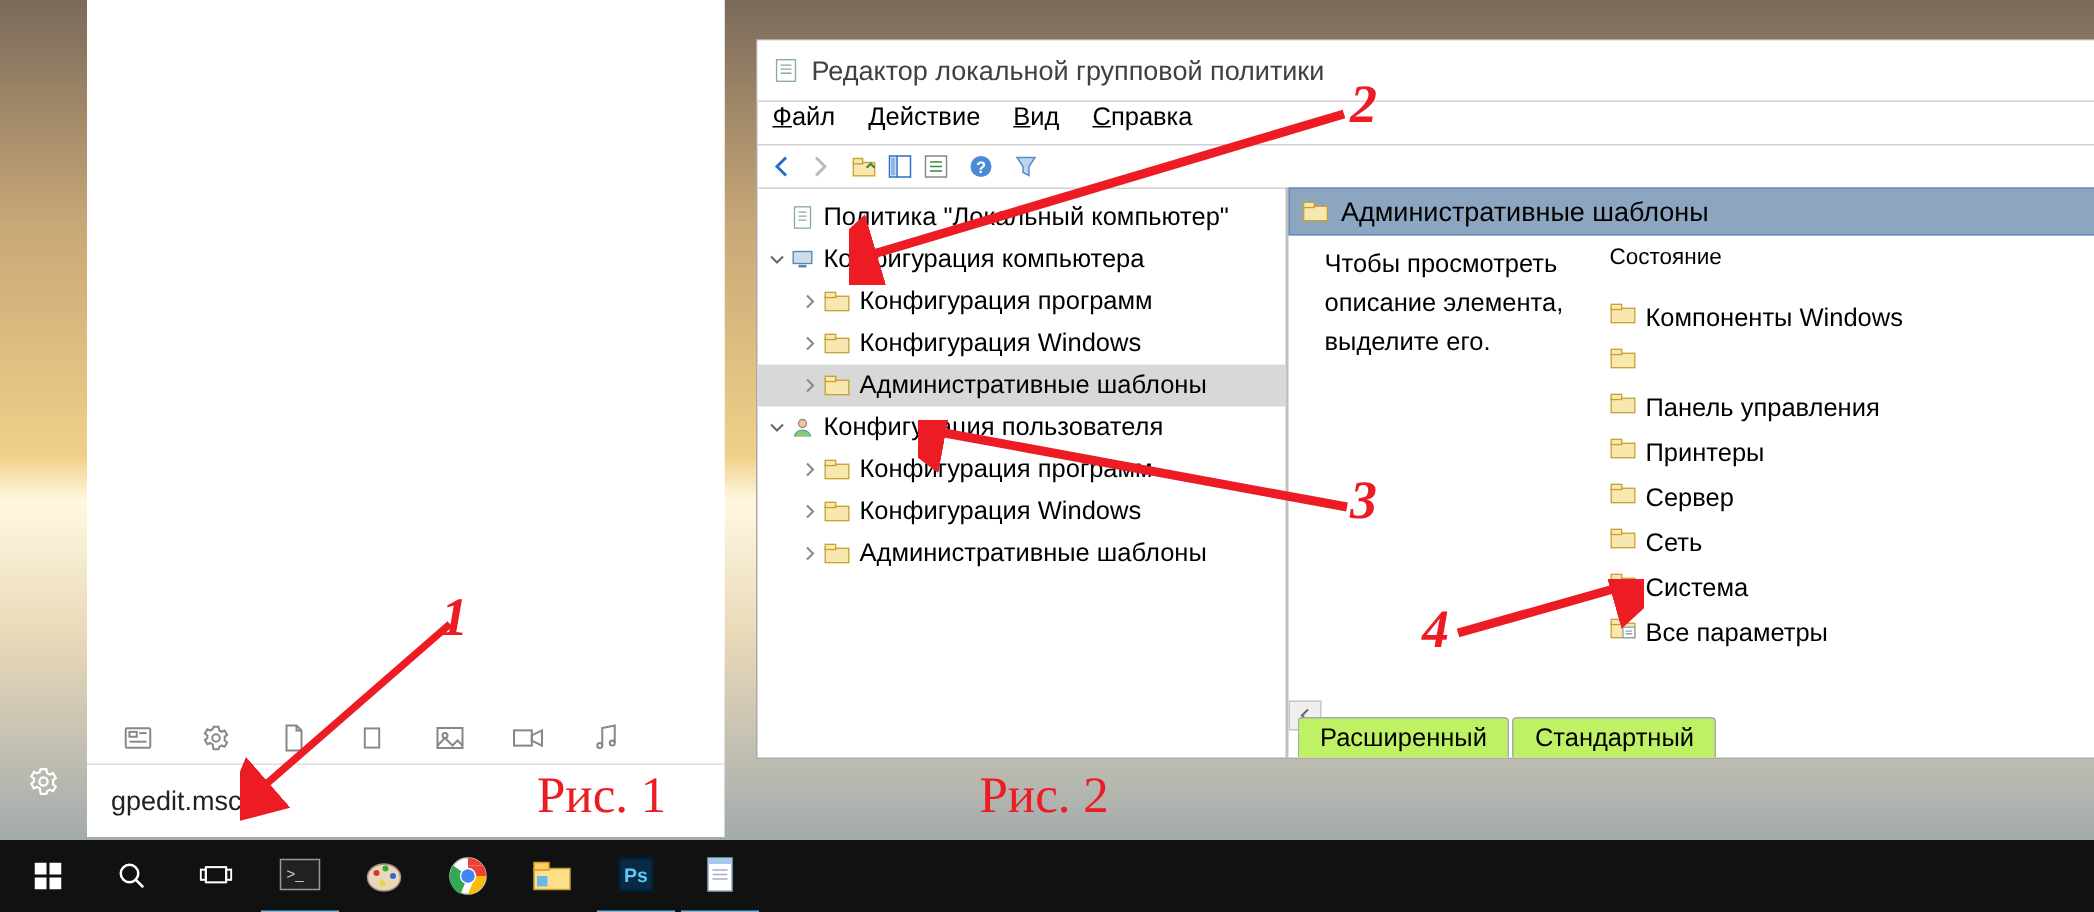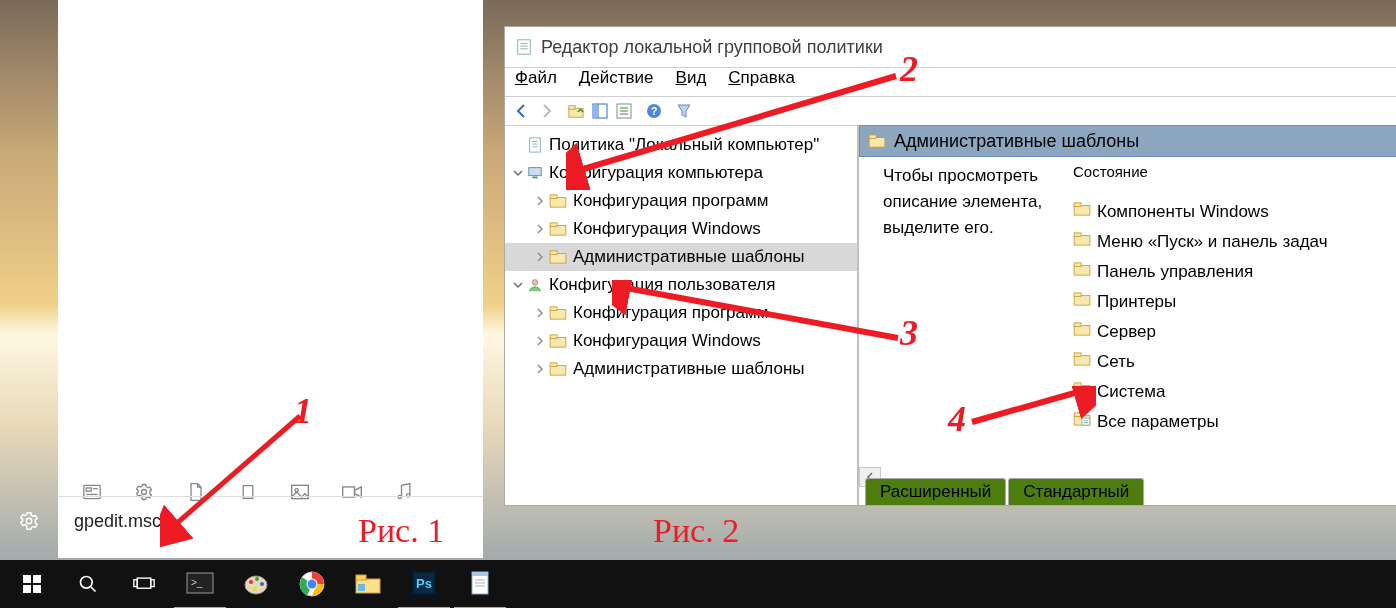--- a/index.html
+++ b/index.html
@@ -3,21 +3,21 @@
 <meta charset="utf-8">
 <style>
 html,body{margin:0;padding:0;font-family:"Segoe UI",Tahoma,sans-serif;font-size:15px;background:#000;overflow:hidden}
 .stage{position:relative;width:1396px;height:608px;background:linear-gradient(180deg,#7a6a5a 0%,#c9a878 25%,#f0d088 50%,#fff8e0 55%,#e8d8b8 70%,#8a9aa8 100%)}
 
 .search-panel{position:absolute;left:58px;top:0;width:425px;height:558px;background:#fff}
 .search-top{height:441px;background:#fff}
 .search-icons{position:absolute;left:22px;bottom:54px;display:flex;gap:28px;align-items:center}
 .search-icons span{display:inline-flex;width:24px;height:24px;align-items:center;justify-content:center;opacity:.7}
 .left-gear{position:absolute;left:18px;bottom:76px;color:#fff}
-.search-field{position:absolute;left:0;bottom:13px;right:0;height:48px;border-top:1px solid #ddd;line-height:48px;padding-left:16px;color:#222;font-size:18px}
+.search-field{position:absolute;left:0;bottom:0;right:0;height:48px;border-top:1px solid #ddd;line-height:48px;padding-left:16px;color:#222;font-size:18px}
 
 .gpedit{position:absolute;left:504px;top:26px;width:892px;height:478px;background:#fff;border:1px solid #aaa}
 .titlebar{height:40px;background:#fff;display:flex;align-items:center;padding:0 10px;border-bottom:1px solid #d0d0d0}
 .titlebar .ticon{margin-right:8px;color:#6a8cc9}
 .titlebar .ttxt{color:#404040;font-size:18px}
 .menubar{height:28px;display:flex;align-items:flex-start;padding:0 10px;gap:22px;border-bottom:1px solid #d0d0d0}
 .menubar span{font-size:17px;color:#000}
 .menubar span u{text-decoration:underline}
 .toolbar{height:28px;display:flex;align-items:center;padding:0 6px;gap:2px;border-bottom:1px solid #d0d0d0}
 .tb-btn{display:inline-flex;align-items:center;justify-content:center;width:22px;height:22px}
@@ -31,21 +31,21 @@
 .detail{flex:1;display:flex;flex-direction:column}
 .header-band{height:30px;background:#8ca6c0;border:1px solid #6a8cc0;display:flex;align-items:center;padding:0 8px;color:#000;font-size:18px}
 .cols{flex:1;display:flex;padding:6px 8px 0 24px;overflow:hidden}
 .col1{width:190px;color:#000;font-size:17px;line-height:26px}
 .col2{flex:1}
 .col2-h{color:#000;font-size:15px;margin-bottom:22px}
 .it{display:flex;height:30px;color:#000;font-size:17px}
 .it .fld{margin-right:6px}
 .scroll-l{position:absolute;left:0;bottom:18px;width:20px;height:18px;background:#efefef;border:1px solid #c8c8c8;display:flex;align-items:center;justify-content:center}
 .tabs{position:absolute;left:360px;bottom:0;display:flex;z-index:5}
-.tab{padding:3px 14px;border:1px solid #aaa;background:#4d7c0f;font-size:17px;margin-right:2px;border-bottom:none;border-top-left-radius:3px;border-top-right-radius:3px}
+.tab{padding:3px 14px;border:1px solid #aaa;background:#bef264;font-size:17px;margin-right:2px;border-bottom:none;border-top-left-radius:3px;border-top-right-radius:3px}
 
 .taskbar{position:absolute;left:0;bottom:0;width:100%;height:48px;background:#111;display:flex;align-items:center;padding-left:6px;gap:4px}
 .tb-item{width:52px;height:48px;display:flex;align-items:center;justify-content:center;color:#fff}
 .tb-item.open{border-bottom:2px solid #76b9ed}
 
 .ann-num{position:absolute;color:#ed1c24;font-weight:bold;font-family:"Times New Roman",serif;font-size:36px;font-style:italic}
 .ann-label{position:absolute;color:#ed1c24;font-weight:normal;font-family:"Times New Roman",serif;font-size:34px}
 .arrow{position:absolute;pointer-events:none}
 
 svg{display:block}
@@ -345,21 +345,20 @@
                   </span>
                   <span>Компоненты Windows</span>
                 </div>
                 <div class="it">
                   <span class="fld">
                     <svg width="18" height="14" viewBox="0 0 20 16">
                       <rect x="1" y="4" width="18" height="11" fill="#f8e8b0" stroke="#c8a030"></rect>
                       <rect x="1" y="1" width="8" height="4" fill="#f8e8b0" stroke="#c8a030"></rect>
                     </svg>
                   </span>
-                  <span>Меню «Пуск» и панель задач</span>
                 </div>
                 <div class="it">
                   <span class="fld">
                     <svg width="18" height="14" viewBox="0 0 20 16">
                       <rect x="1" y="4" width="18" height="11" fill="#f8e8b0" stroke="#c8a030"></rect>
                       <rect x="1" y="1" width="8" height="4" fill="#f8e8b0" stroke="#c8a030"></rect>
                     </svg>
                   </span>
                   <span>Панель управления</span>
                 </div>

